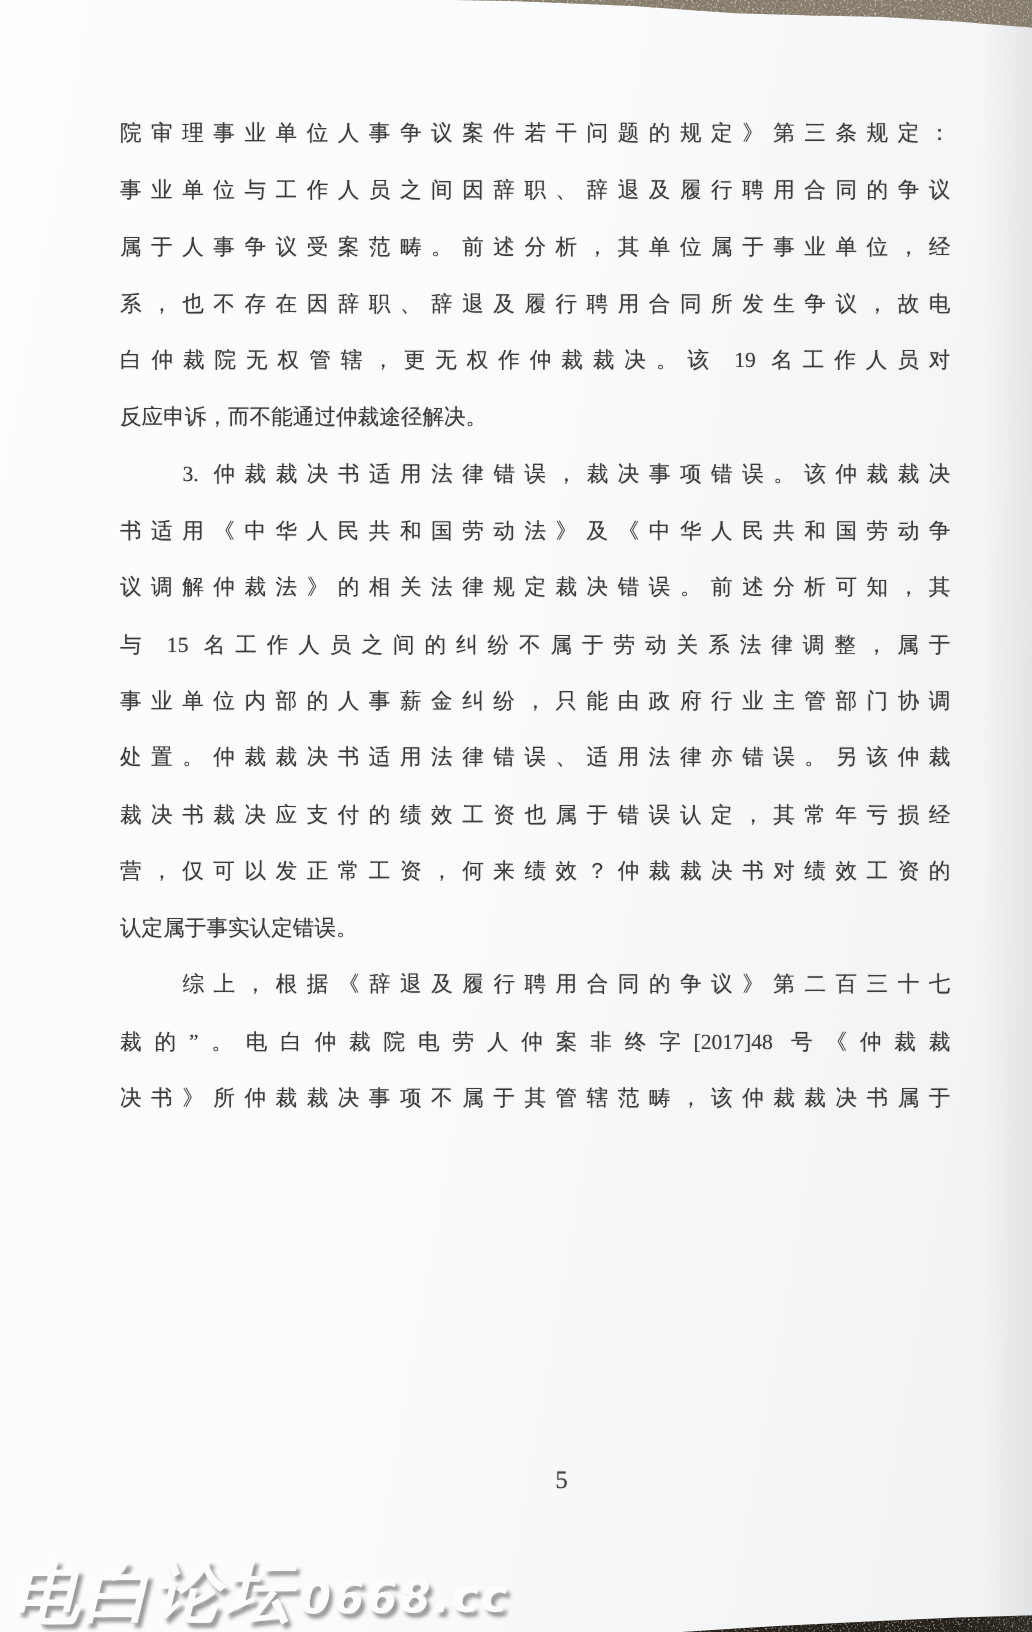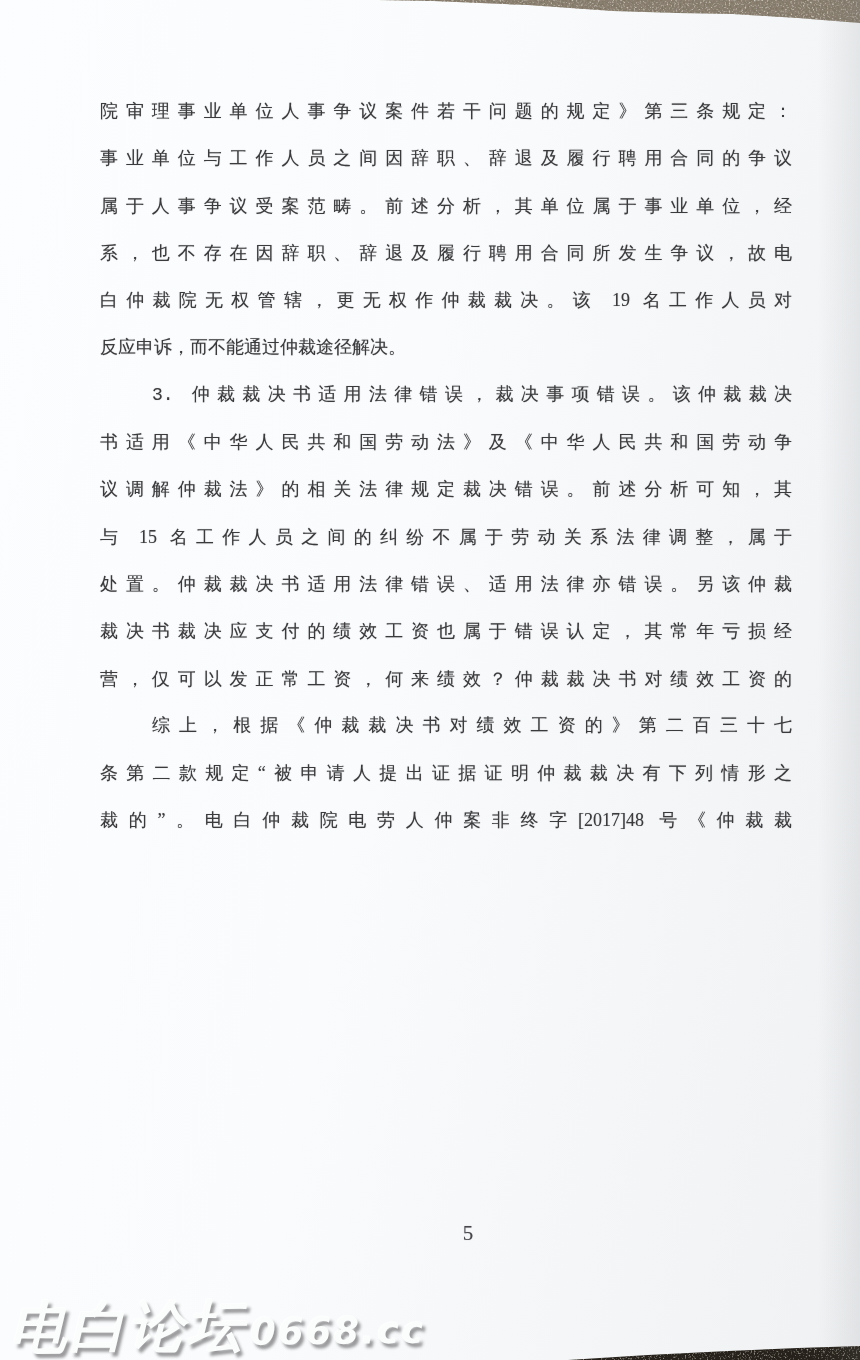--- a/index.html
+++ b/index.html
@@ -9,21 +9,21 @@
     font-family:"Liberation Serif",serif;
   }
   .textcol{position:absolute;left:100px;top:88px;width:692px;}
   .line{
     height:47.3px;line-height:47.3px;font-size:18px;color:#3b3b3d;
     text-align:justify;text-align-last:justify;
     text-shadow:0 0 1px rgba(70,70,75,.45);
     white-space:normal;overflow:visible;
   }
   .line.short{text-align-last:left;}
-  .line.indent{padding-left:52px;font-family:Liberation Mono, monospace;}
+  .line.indent{padding-left:52px;}
   .pagenum{
     position:absolute;left:100px;top:1221px;width:692px;box-sizing:border-box;
     padding-left:44px;text-align:center;font-size:21px;color:#46464a;
     text-shadow:0 0 1px rgba(70,70,75,.4);
   }
   .watermark{
     position:absolute;left:10px;top:1289px;white-space:nowrap;
     font-style:italic;font-weight:bold;transform:rotate(-0.6deg);
     font-family:"DejaVu Sans",sans-serif;
   }
@@ -69,26 +69,28 @@
     <div class="line">院审理事业单位人事争议案件若干问题的规定》第三条规定：</div>
     <div class="line">事业单位与工作人员之间因辞职、辞退及履行聘用合同的争议</div>
     <div class="line">属于人事争议受案范畴。前述分析，其单位属于事业单位，经</div>
     <div class="line">系，也不存在因辞职、辞退及履行聘用合同所发生争议，故电</div>
     <div class="line">白仲裁院无权管辖，更无权作仲裁裁决。该 19 名工作人员对</div>
     <div class="line short">反应申诉，而不能通过仲裁途径解决。</div>
     <div class="line indent">3. 仲裁裁决书适用法律错误，裁决事项错误。该仲裁裁决</div>
     <div class="line">书适用《中华人民共和国劳动法》及《中华人民共和国劳动争</div>
     <div class="line">议调解仲裁法》的相关法律规定裁决错误。前述分析可知，其</div>
     <div class="line">与 15 名工作人员之间的纠纷不属于劳动关系法律调整，属于</div>
+    <div class="line">事业单位内部的人事薪金纠纷，只能由政府行业主管部门协调</div>
     <div class="line">处置。仲裁裁决书适用法律错误、适用法律亦错误。另该仲裁</div>
     <div class="line">裁决书裁决应支付的绩效工资也属于错误认定，其常年亏损经</div>
     <div class="line">营，仅可以发正常工资，何来绩效？仲裁裁决书对绩效工资的</div>
-    <div class="line indent">综上，根据《仲裁裁决书对绩效工资的》第二百三十七</div>
-    <div class="line">条第二款规定“被申请人提出证据证明仲裁裁决有下列情形之</div>
+    <div class="line short">认定属于事实认定错误。</div>
+    <div class="line indent">综上，根据《辞退及履行聘用合同的争议》第二百三十七</div>
     <div class="line">裁的”。电白仲裁院电劳人仲案非终字[2017]48 号《仲裁裁</div>
+    <div class="line">决书》所仲裁裁决事项不属于其管辖范畴，该仲裁裁决书属于</div>
   </div>
 
   <div class="pagenum">5</div>
 
   <div class="watermark">
     <span class="wm-cjk">电白论坛</span><span class="wm-suffix">0668.cc</span>
   </div>
 
   <svg class="tex-bottom" width="302" height="18" viewBox="0 0 302 18">
     <polygon points="10,18 90,13 170,9 240,6 302,4 302,18" fill="#26211a"></polygon>

